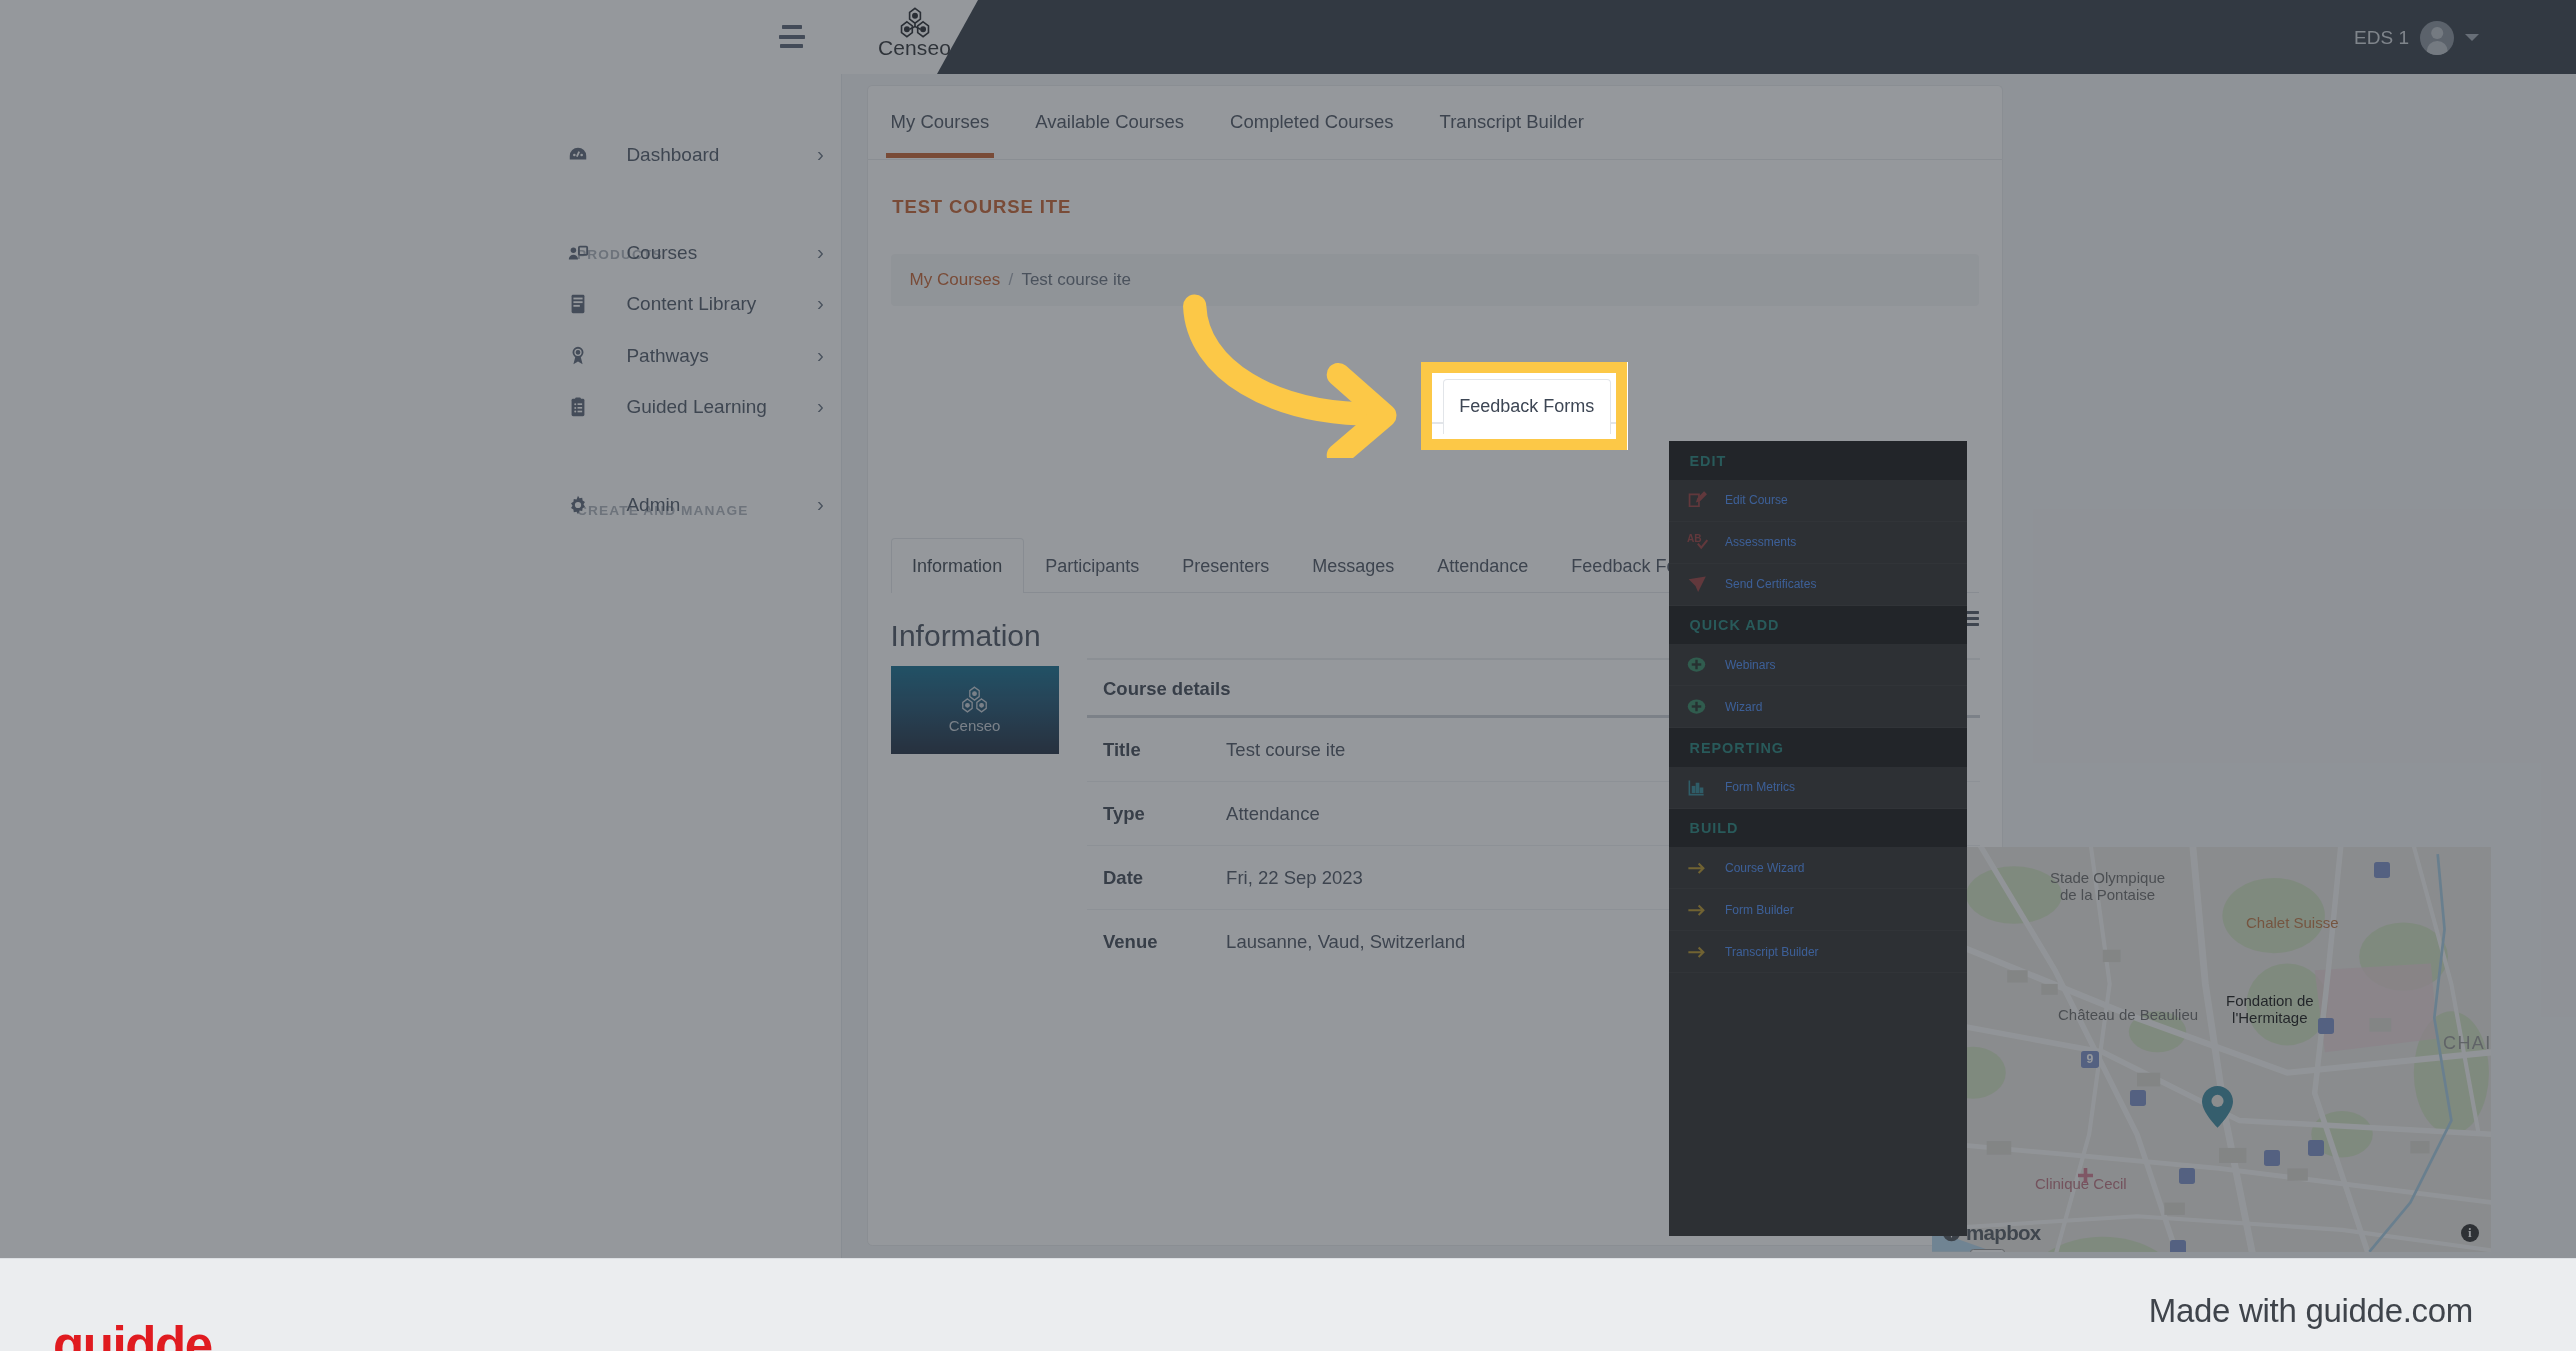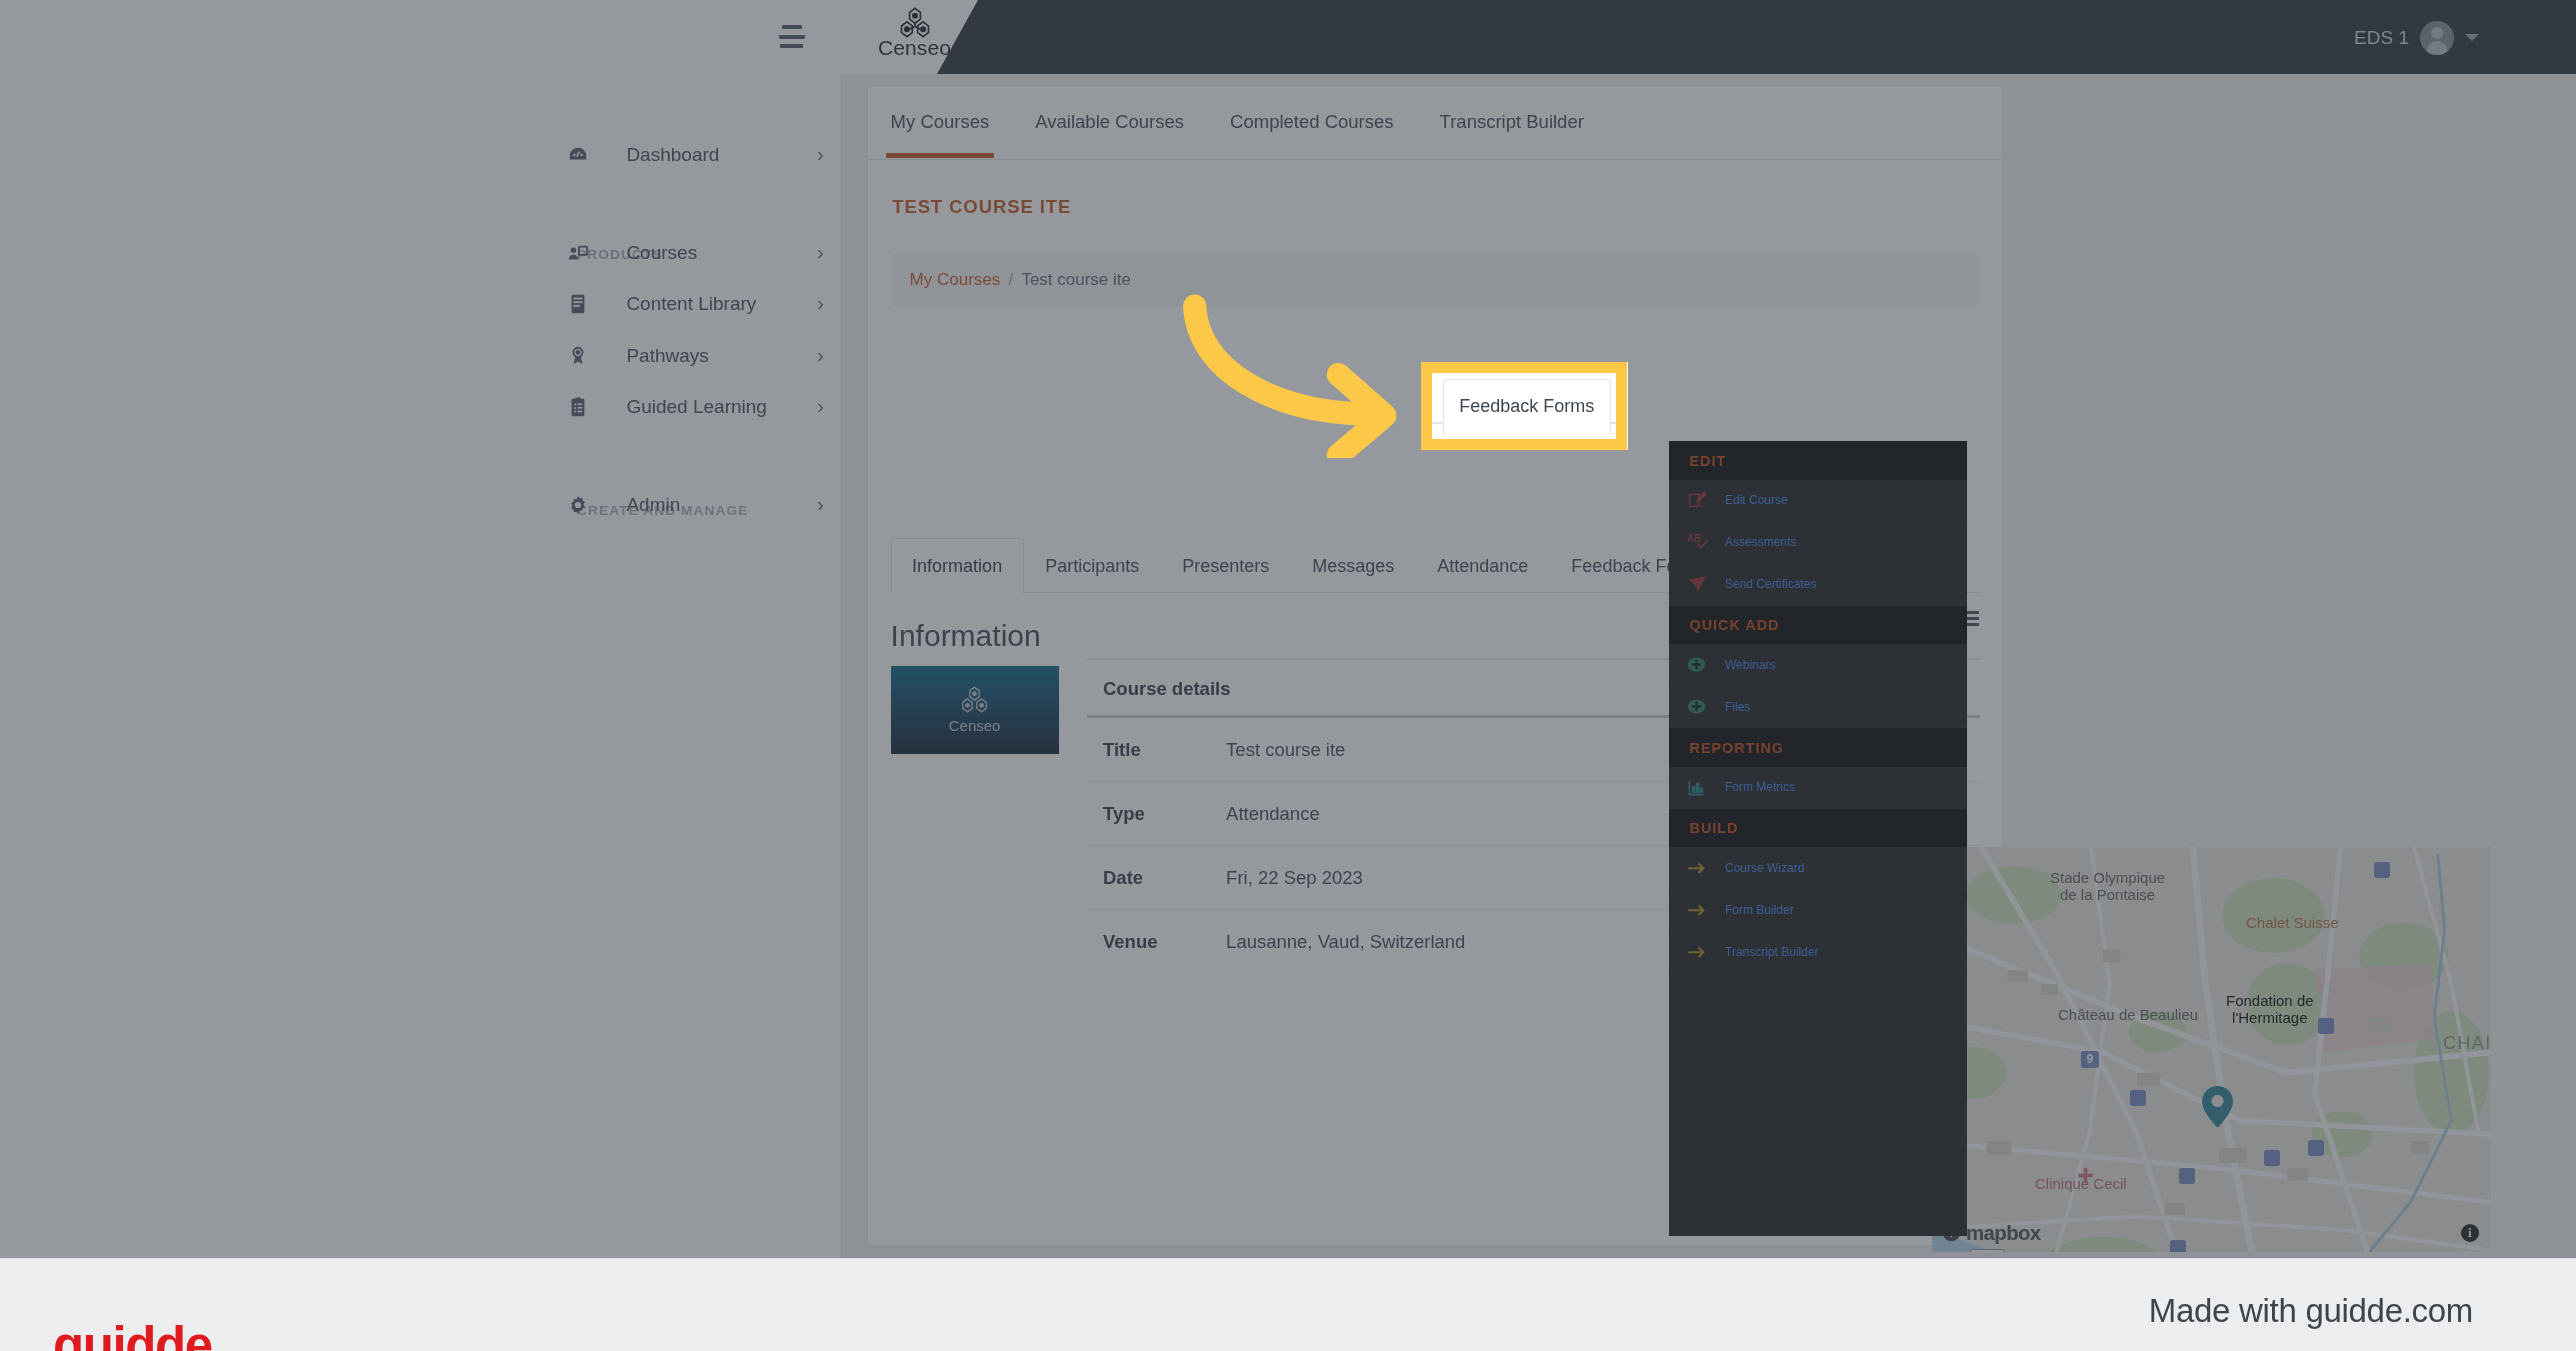--- a/index.html
+++ b/index.html
@@ -205,21 +205,21 @@
   }
   .map-label { position: absolute; font-size: 15px; white-space: pre; text-align: center; line-height: 1.15; }
   .map-pin { position: absolute; width: 31px; height: 42px; }
 
   
   .admin-panel {
     position: absolute; left: 1669px; top: 441px; width: 298px; height: 795px;
     background: #1a1a1a; z-index: 6;
   }
   .ap-section {
-    background: #000000; color: #c2410c; font-size: 14.4px; font-weight: bold;
+    background: #000000; color: #0f766e; font-size: 14.4px; font-weight: bold;
     letter-spacing: 1px; padding: 11.6px 0 11px 20.5px;
   }
   .ap-item {
     display: flex; align-items: center; height: 42px; padding-left: 18px;
     border-bottom: 0.7px solid #232323; cursor: pointer;
   }
   .ap-ico { width: 38px; display: flex; align-items: center; }
   .ap-label { font-size: 12px; color: #3b82f6; }
 
   
@@ -607,21 +607,21 @@
       </div>
 
       <div class="ap-item">
         <span class="ap-ico">
           <svg width="19" height="19" viewBox="0 0 24 24">
             <ellipse cx="12" cy="12" rx="11" ry="9" fill="#1f7a52"></ellipse>
             <rect x="10.5" y="6" width="3" height="12" fill="#0d1a12"></rect>
             <rect x="6" y="10.5" width="12" height="3" fill="#0d1a12"></rect>
           </svg>
         </span>
-        <span class="ap-label">Files</span>
+        <span class="ap-label">Wizard</span>
       </div>
 
       <div class="ap-section">REPORTING</div>
 
       <div class="ap-item">
         <span class="ap-ico">
           <svg width="19" height="19" viewBox="0 0 24 24" fill="none" stroke="#1e7d8c" stroke-width="2">
             <path d="M3 3v18h18"></path>
             <rect x="7" y="11" width="2.6" height="7" fill="#1e7d8c"></rect>
             <rect x="12" y="7" width="2.6" height="11" fill="#1e7d8c"></rect>

